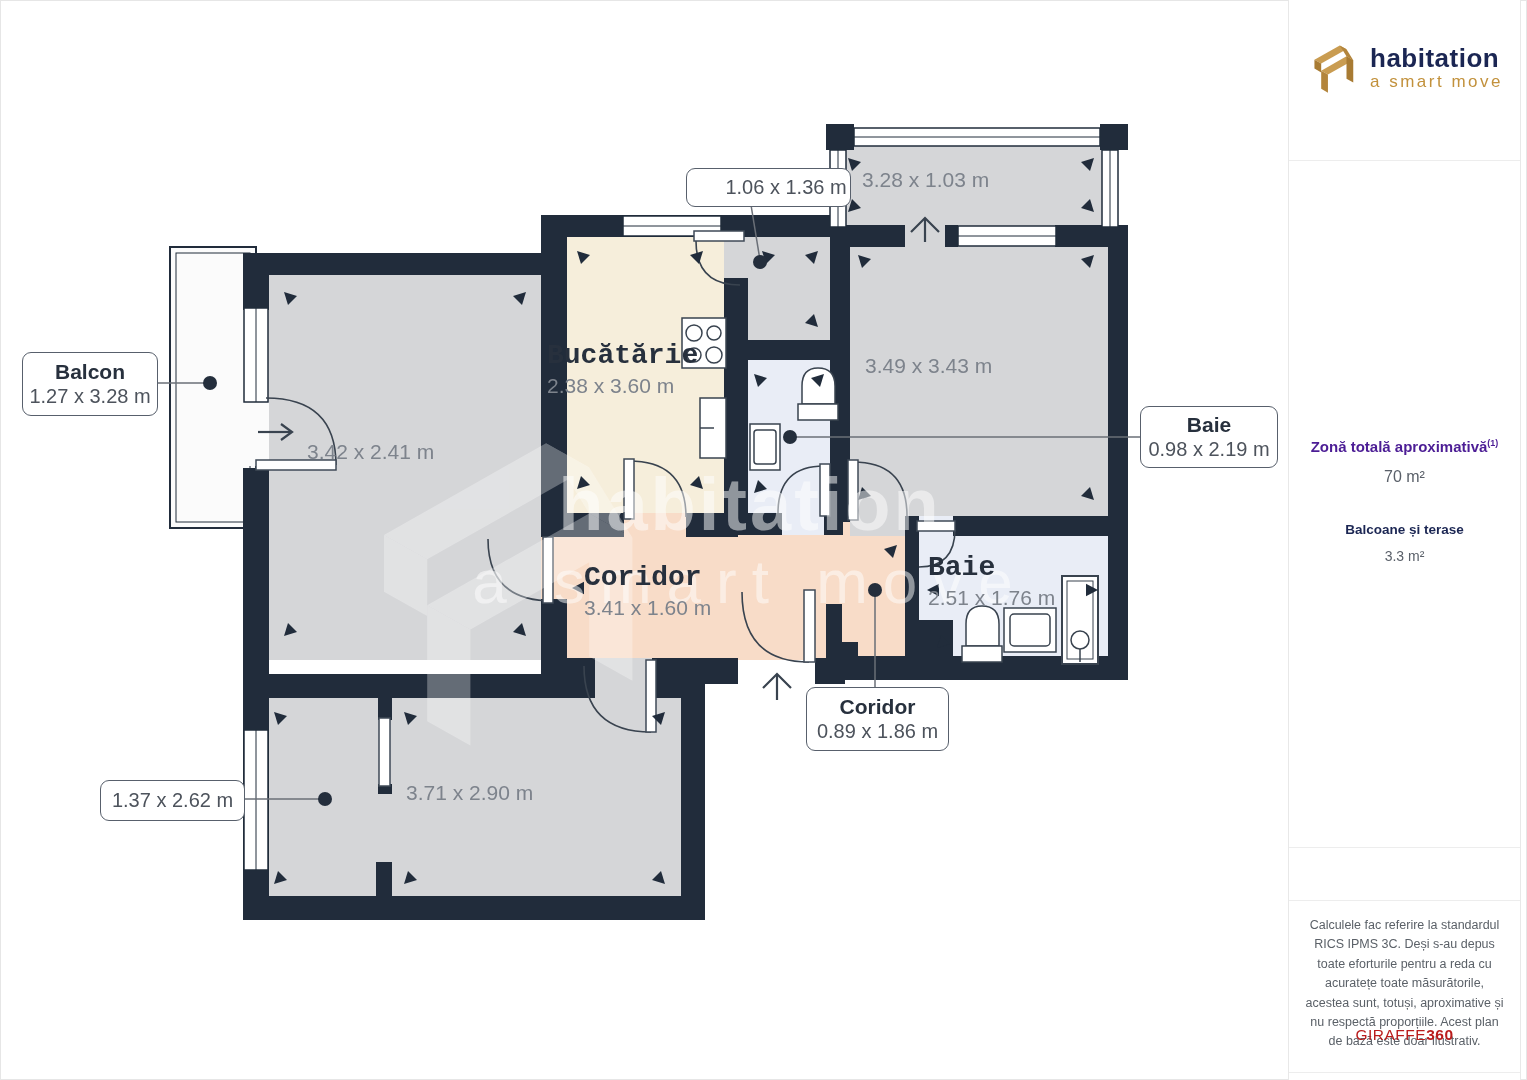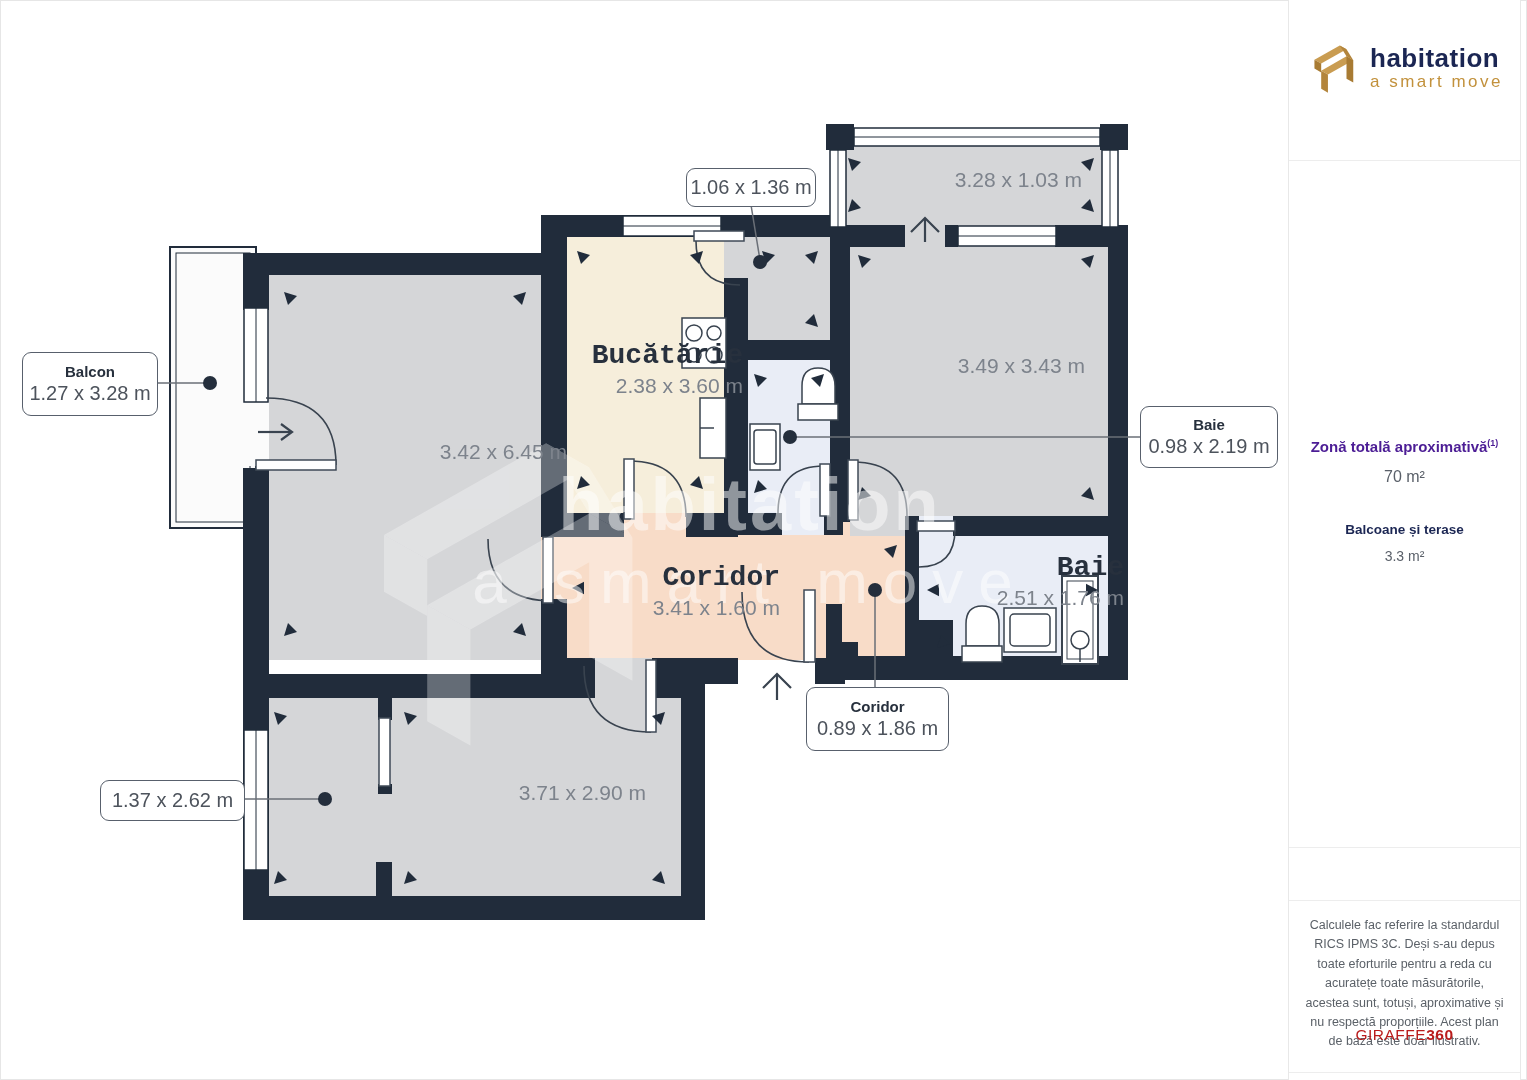--- a/index.html
+++ b/index.html
@@ -7,29 +7,29 @@
           box-shadow:inset 0 0 0 1px #e6e6e6;}
   .plan{position:absolute;left:0;top:0;width:1288px;height:1080px;}
   .plan svg{position:absolute;left:0;top:0;}
 
   
   .wm{position:absolute;color:#ffffff;opacity:.5;text-align:center;pointer-events:none;white-space:nowrap;}
   .wm1{left:415px;top:462px;width:670px;font-size:74px;font-weight:700;letter-spacing:3px;}
   .wm2{left:415px;top:546px;width:670px;font-size:62px;font-weight:400;letter-spacing:15px;}
 
   
-  .room-label{position:absolute;text-align:right;pointer-events:none;}
+  .room-label{position:absolute;text-align:left;pointer-events:none;}
   .room-name{display:block;font-size:28px;font-weight:700;color:#27303d;line-height:1.15;font-family:Liberation Mono, monospace;}
   .room-name:empty{display:none;}
   .room-dims{display:block;font-size:21px;font-weight:400;color:#7d838c;line-height:1.3;}
 
   
   .callout{position:absolute;background:#fff;border:1.7px solid #58606c;border-radius:9px;
            display:flex;flex-direction:column;align-items:center;justify-content:center;}
-  .callout-title{font-size:15px;font-weight:700;color:#27303d;line-height:1.2;text-align:right;}
+  .callout-title{font-size:21px;font-weight:700;color:#27303d;line-height:1.2;text-align:right;}
   .callout-title:empty{display:none;}
   .callout-dims{font-size:20px;font-weight:400;color:#4d535c;line-height:1.25;}
 
   
   .sidebar{position:absolute;left:1288px;top:0;width:231px;height:1080px;background:#fff;
            border-left:1px solid #e8e8e8;border-right:1px solid #e8e8e8;}
   .sb-divider{position:absolute;left:0;width:100%;border-top:1px solid #ededed;}
   .logo-row{position:absolute;left:0;top:38px;width:100%;display:flex;align-items:center;justify-content:center;gap:10px;}
   .logo-text .brand{font-size:26px;font-weight:700;color:#1b2653;letter-spacing:.5px;line-height:1.05;}
   .logo-text .tagline{font-size:17px;font-weight:400;color:#c2913c;letter-spacing:2.5px;line-height:1.2;}
@@ -256,21 +256,21 @@
         <circle cx="875" cy="590" r="7"></circle>
         <circle cx="325" cy="799" r="7"></circle>
       </g>
     </svg>
 
     <div class="wm wm1">habitation</div>
     <div class="wm wm2">a smart move</div>
 
     <div class="room-label" style="left:307px;top:438px;width:260px;">
 
-      <span class="room-dims">3.42 x 6.45 m</span>
+      <span class="room-dims">3.42 x 2.41 m</span>
     </div>
     <div class="room-label" style="left:547px;top:340px;width:196px;">
       <span class="room-name">Bucătărie</span>
       <span class="room-dims">2.38 x 3.60 m</span>
     </div>
     <div class="room-label" style="left:862px;top:166px;width:220px;">
 
       <span class="room-dims">3.28 x 1.03 m</span>
     </div>
     <div class="room-label" style="left:865px;top:352px;width:220px;">
@@ -287,21 +287,21 @@
     </div>
     <div class="room-label" style="left:406px;top:779px;width:240px;">
 
       <span class="room-dims">3.71 x 2.90 m</span>
     </div>
 
     <div class="callout" style="left:22px;top:352px;width:134px;height:62px;">
       <span class="callout-title">Balcon</span>
       <span class="callout-dims">1.27 x 3.28 m</span>
     </div>
-    <div class="callout" style="left:686px;top:168px;width:128px;height:37px;">
+    <div class="callout" style="left:686px;top:168px;width:128px;height:37px;padding-left:35px;">
 
       <span class="callout-dims">1.06 x 1.36 m</span>
     </div>
     <div class="callout" style="left:1140px;top:406px;width:136px;height:60px;">
       <span class="callout-title">Baie</span>
       <span class="callout-dims">0.98 x 2.19 m</span>
     </div>
     <div class="callout" style="left:806px;top:687px;width:141px;height:62px;">
       <span class="callout-title">Coridor</span>
       <span class="callout-dims">0.89 x 1.86 m</span>

